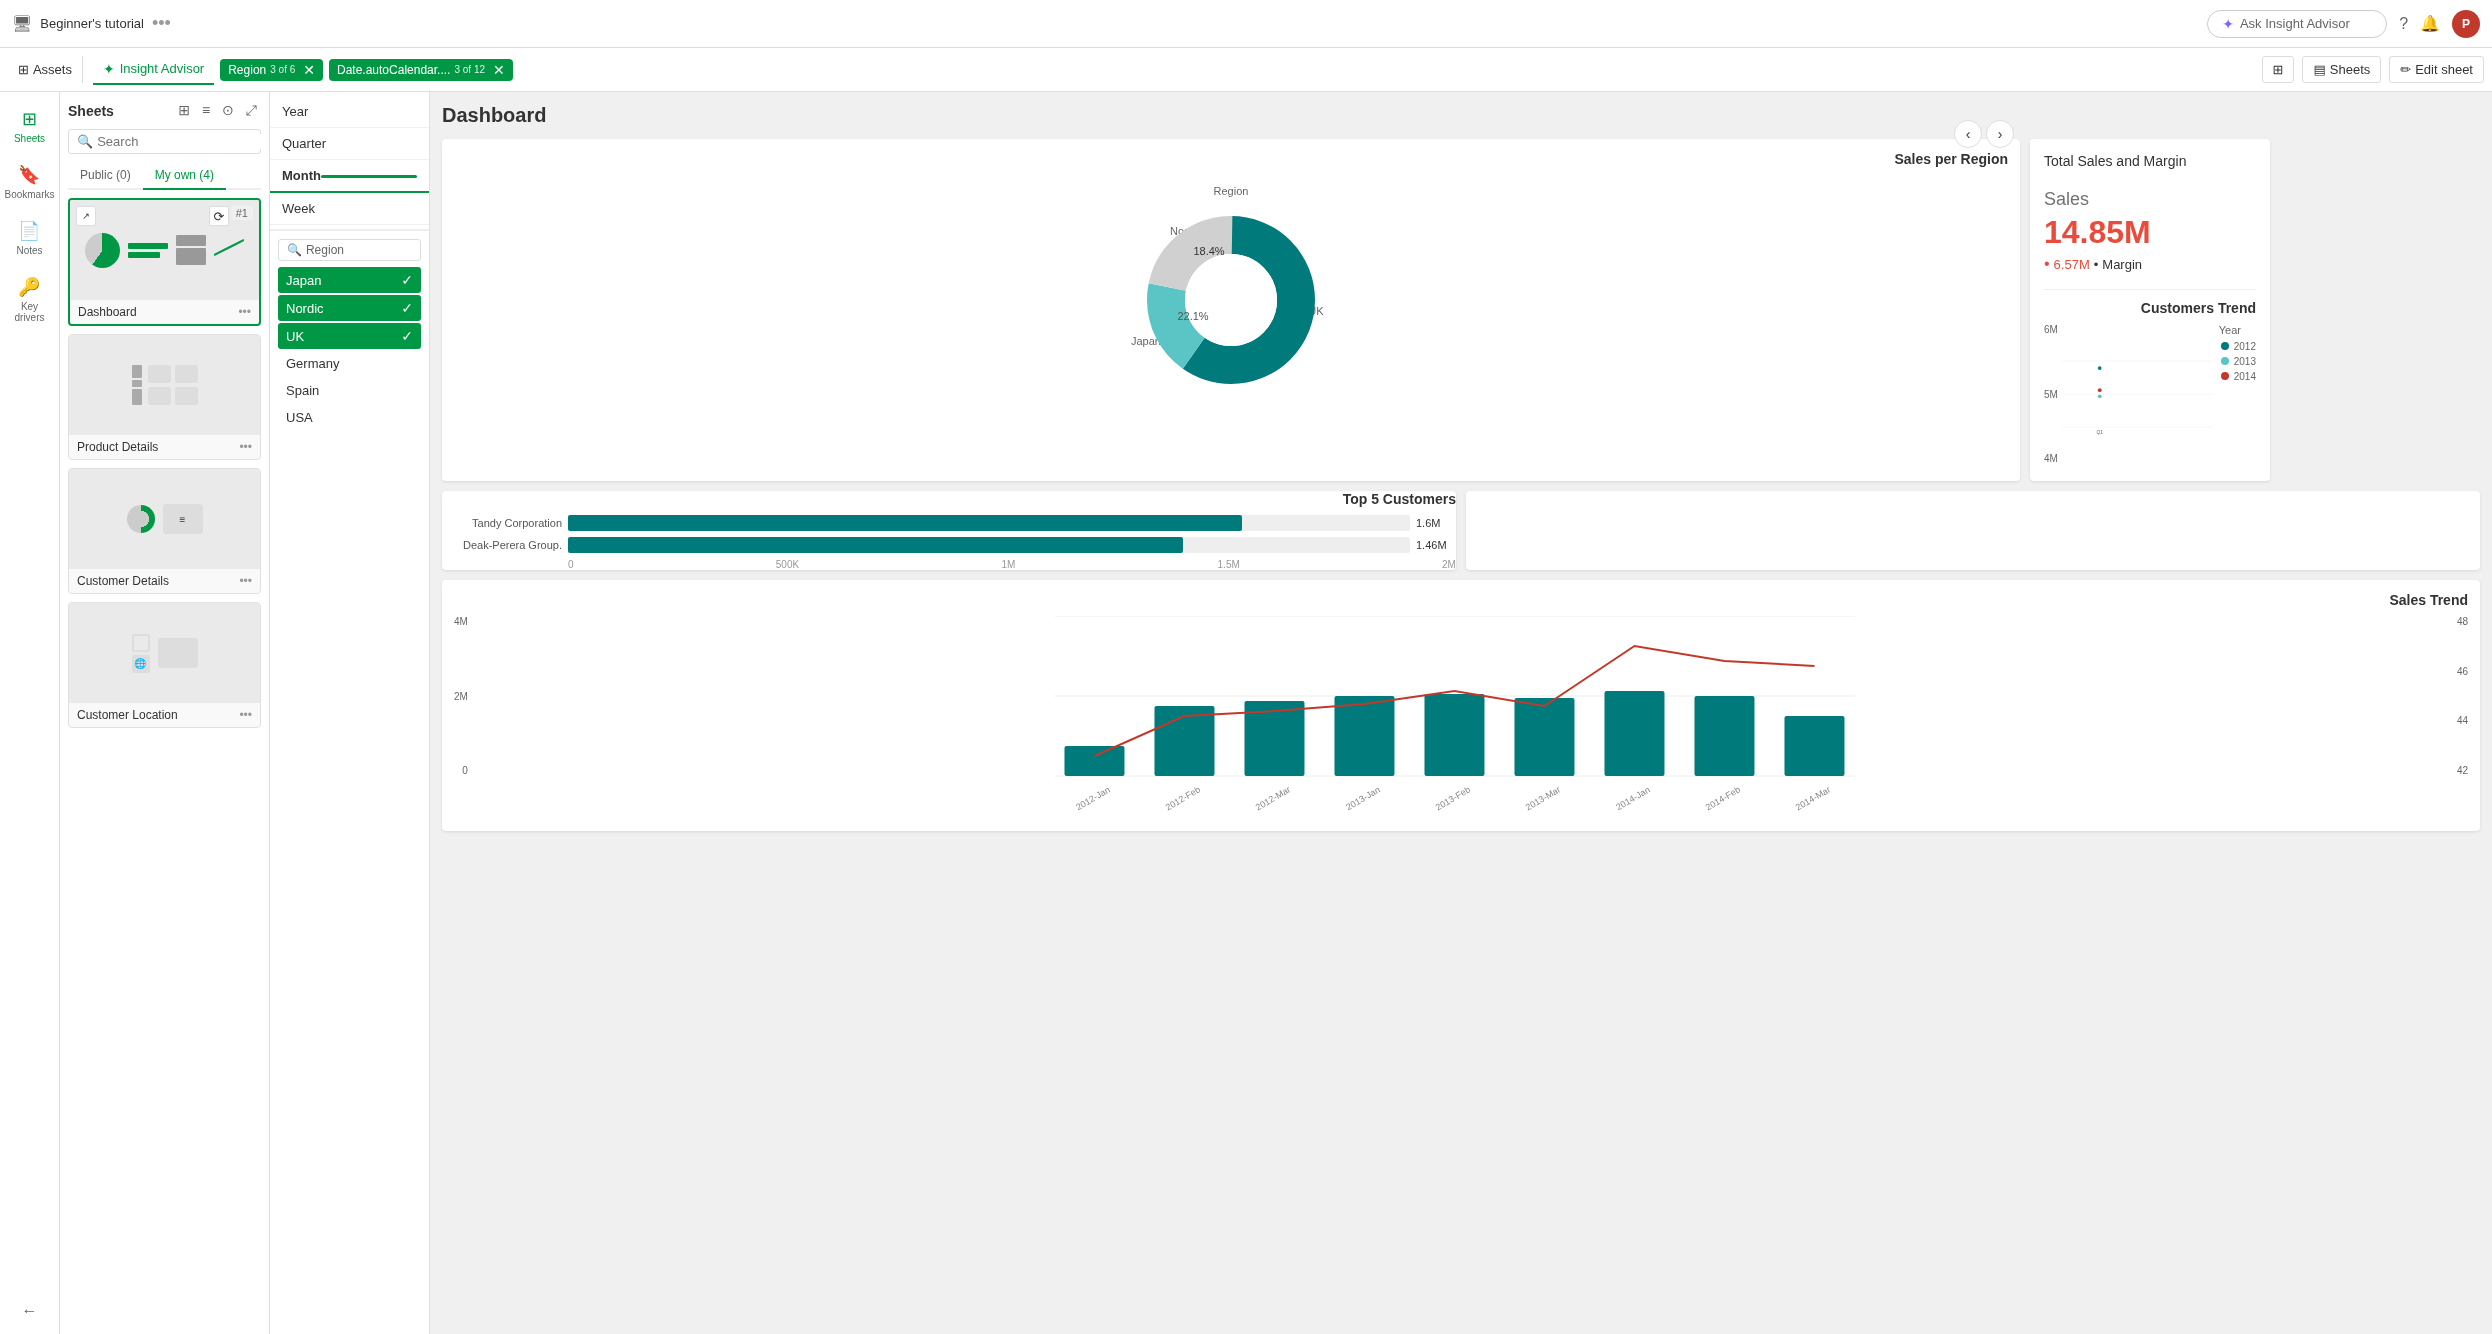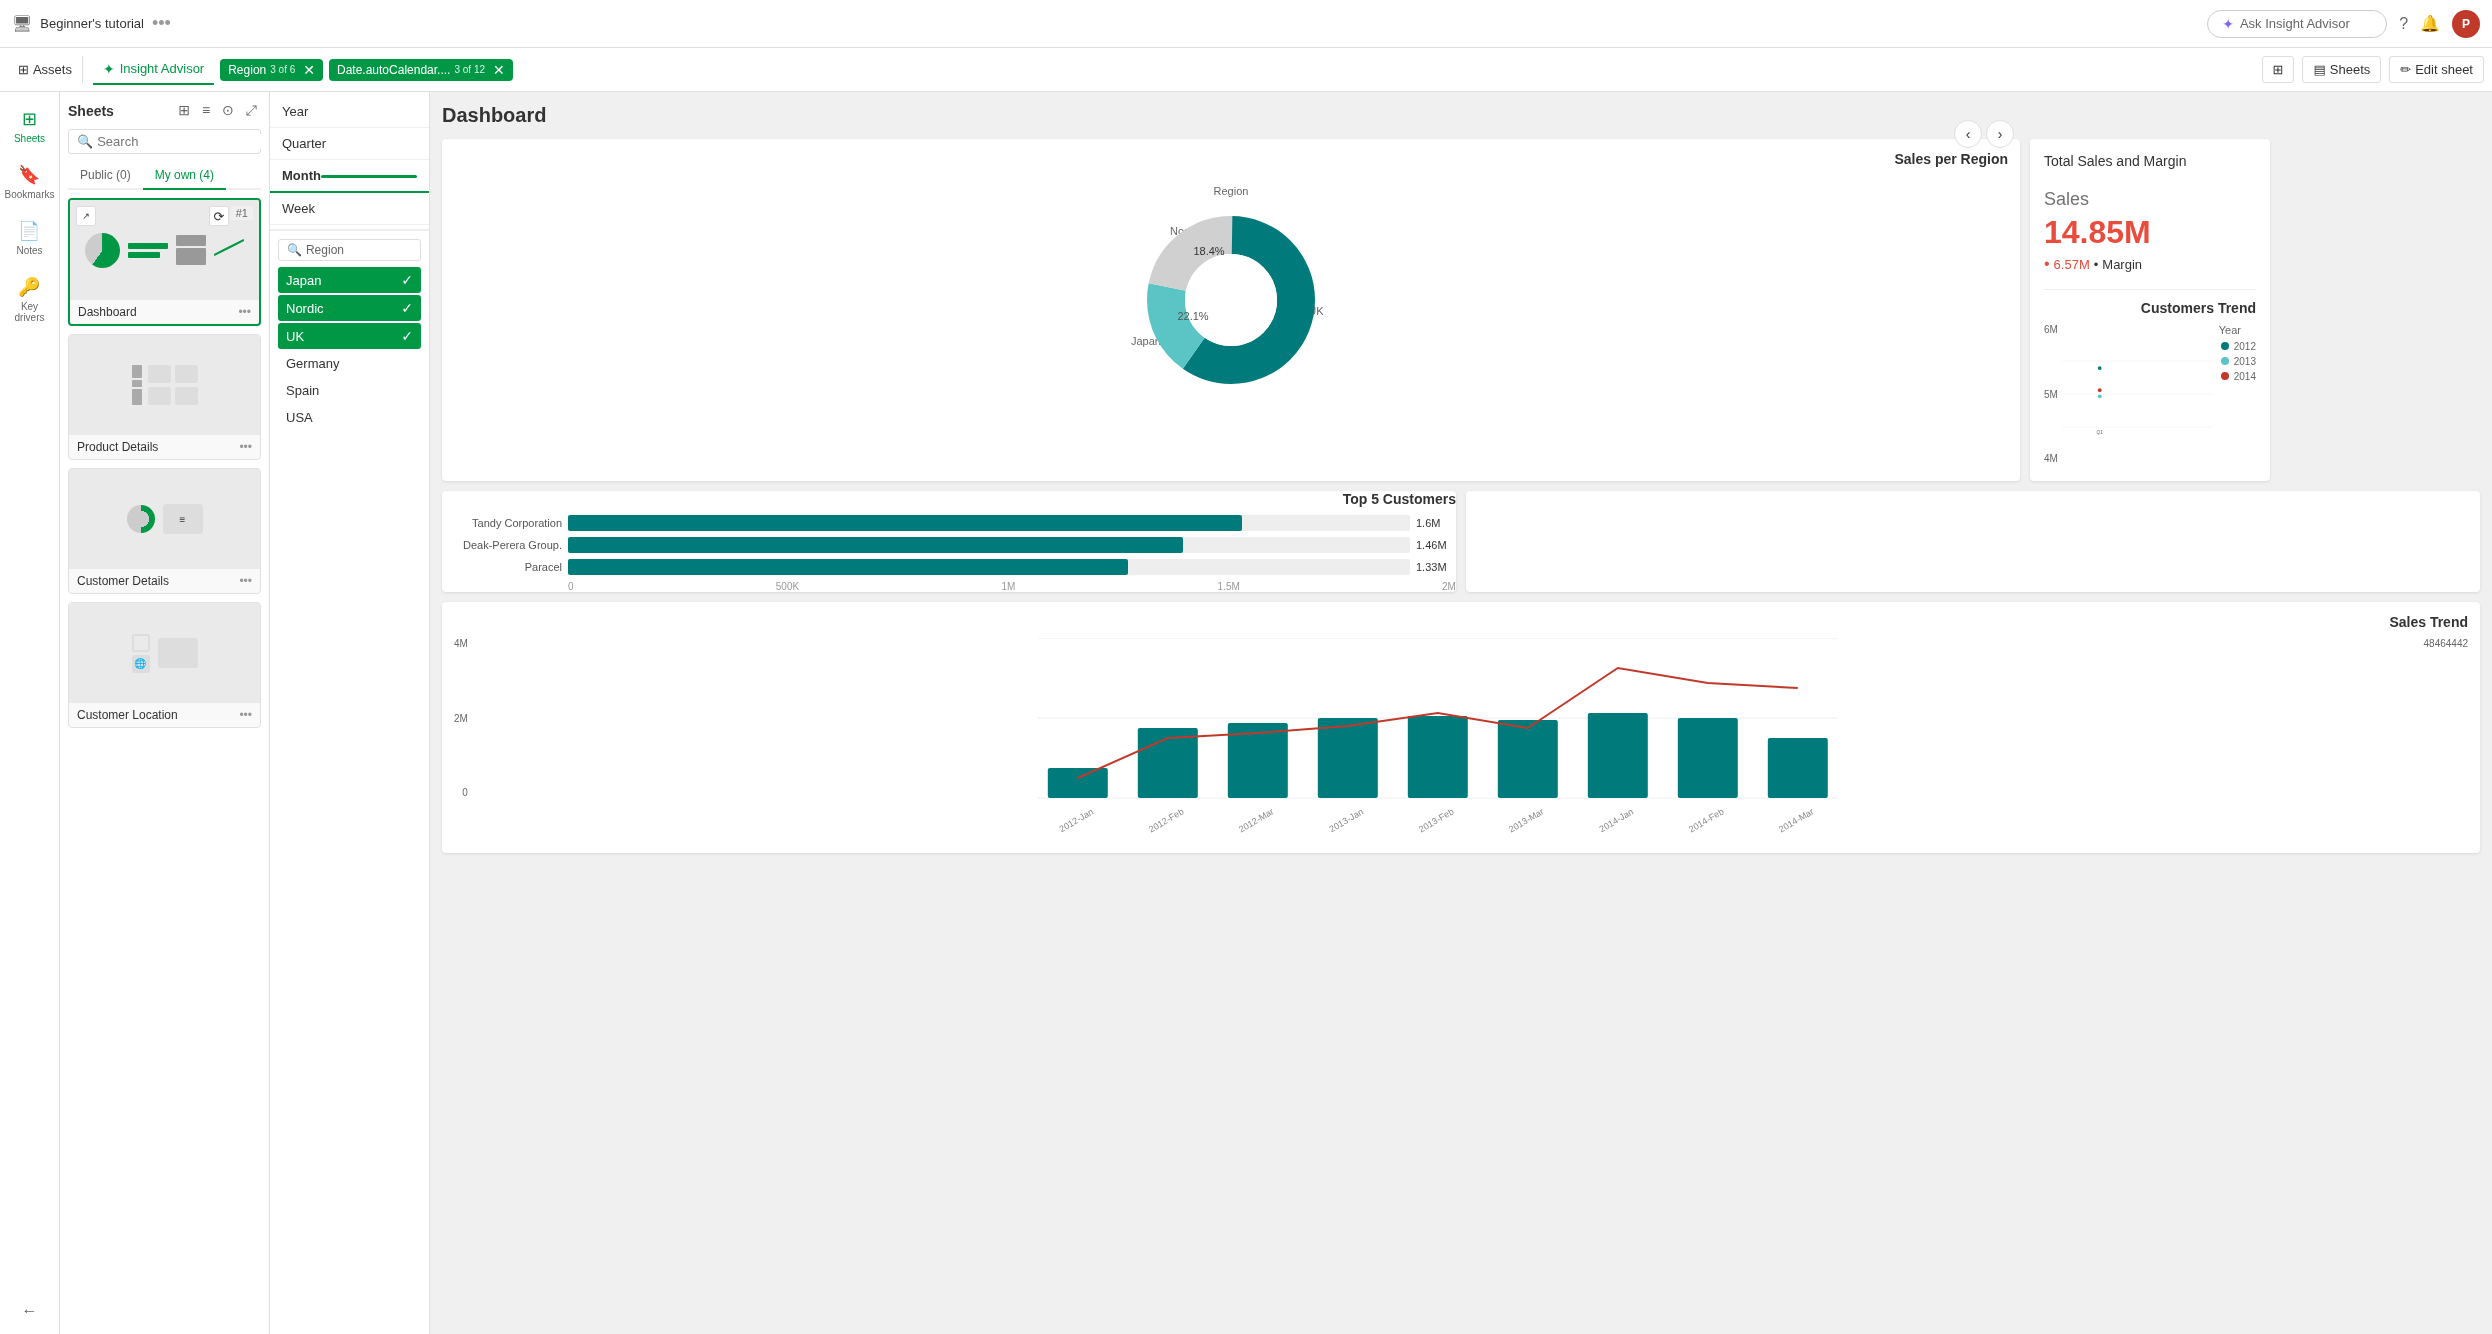--- a/index.html
+++ b/index.html
@@ -449,27 +449,20 @@
             </div>
             <span class="bar-value">1.6M</span>
           </div>
           <div class="bar-row">
             <span class="bar-label">Deak-Perera Group.</span>
             <div class="bar-track">
               <div class="bar-fill" style="width:73%;"></div>
             </div>
             <span class="bar-value">1.46M</span>
           </div>
-          <div class="bar-row">
-            <span class="bar-label">Paracel</span>
-            <div class="bar-track">
-              <div class="bar-fill" style="width:66.5%;"></div>
-            </div>
-            <span class="bar-value">1.33M</span>
-          </div>
 
         </div>
         <div style="display:flex; justify-content:space-between; font-size:10px; color:#999; margin-top:4px; padding-left:126px;">
           <span>0</span>
           <span>500K</span>
           <span>1M</span>
           <span>1.5M</span>
           <span>2M</span>
         </div>
       </div>
@@ -510,21 +503,21 @@
             <text x="130" y="185" text-anchor="middle" font-size="9" fill="#888" transform="rotate(-30 130 185)">2012-Feb</text>
             <text x="220" y="185" text-anchor="middle" font-size="9" fill="#888" transform="rotate(-30 220 185)">2012-Mar</text>
             <text x="310" y="185" text-anchor="middle" font-size="9" fill="#888" transform="rotate(-30 310 185)">2013-Jan</text>
             <text x="400" y="185" text-anchor="middle" font-size="9" fill="#888" transform="rotate(-30 400 185)">2013-Feb</text>
             <text x="490" y="185" text-anchor="middle" font-size="9" fill="#888" transform="rotate(-30 490 185)">2013-Mar</text>
             <text x="580" y="185" text-anchor="middle" font-size="9" fill="#888" transform="rotate(-30 580 185)">2014-Jan</text>
             <text x="670" y="185" text-anchor="middle" font-size="9" fill="#888" transform="rotate(-30 670 185)">2014-Feb</text>
             <text x="760" y="185" text-anchor="middle" font-size="9" fill="#888" transform="rotate(-30 760 185)">2014-Mar</text>
           </svg>
         </div>
-        <div style="display:flex; flex-direction:row; justify-content:space-between; font-size:10px; color:#666; margin-left:20px; height:160px; text-align:left;">
+        <div style="display:flex; flex-direction:column; justify-content:space-between; font-size:10px; color:#666; margin-left:20px; height:160px; text-align:left;">
           <span>48</span>
           <span>46</span>
           <span>44</span>
           <span>42</span>
         </div>
       </div>
     </div>
   </div>
 
   <div style="position:relative;">

